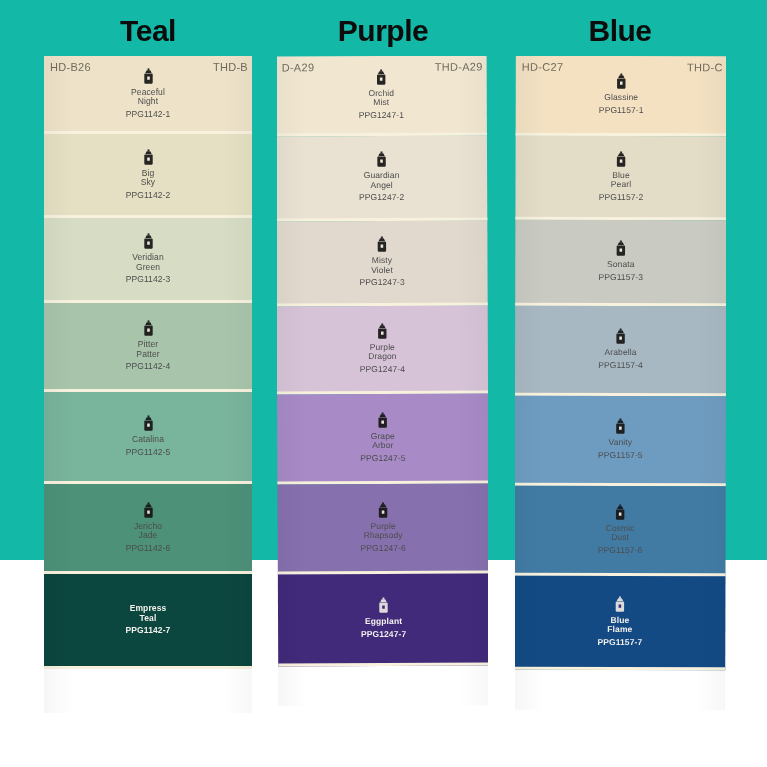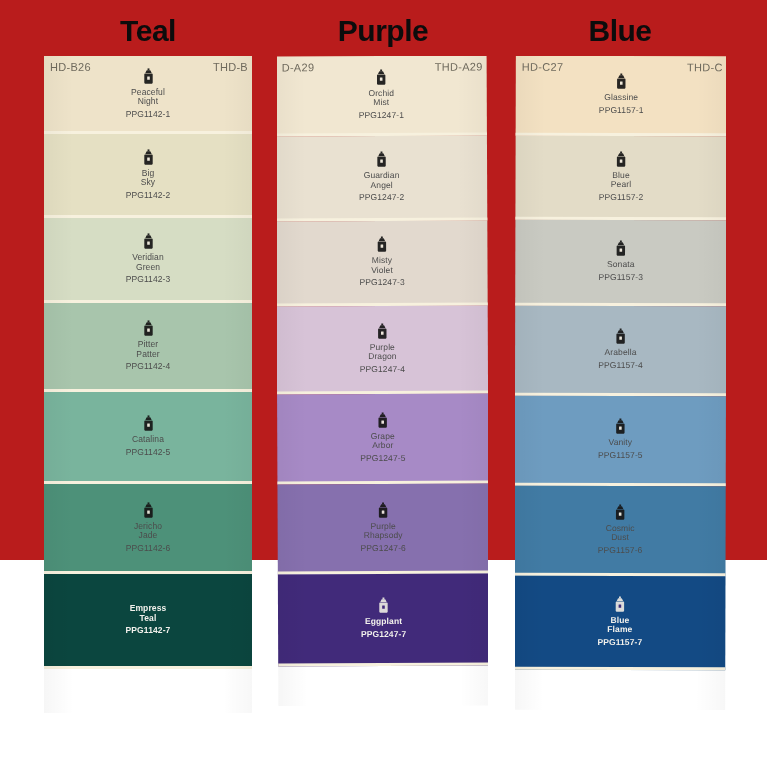--- a/index.html
+++ b/index.html
@@ -12,21 +12,21 @@
     height: 767px;
     font-family: "Liberation Sans", sans-serif;
     overflow: hidden;
     position: relative;
   }
 
   #stage {
     position: relative;
     width: 767px;
     height: 560px;
-    background: #b91c1c;
+    background: #14b8a6;
   }
 
   
   .headings {
     position: absolute;
     top: 0;
     left: 0;
     width: 767px;
     height: 56px;
   }

